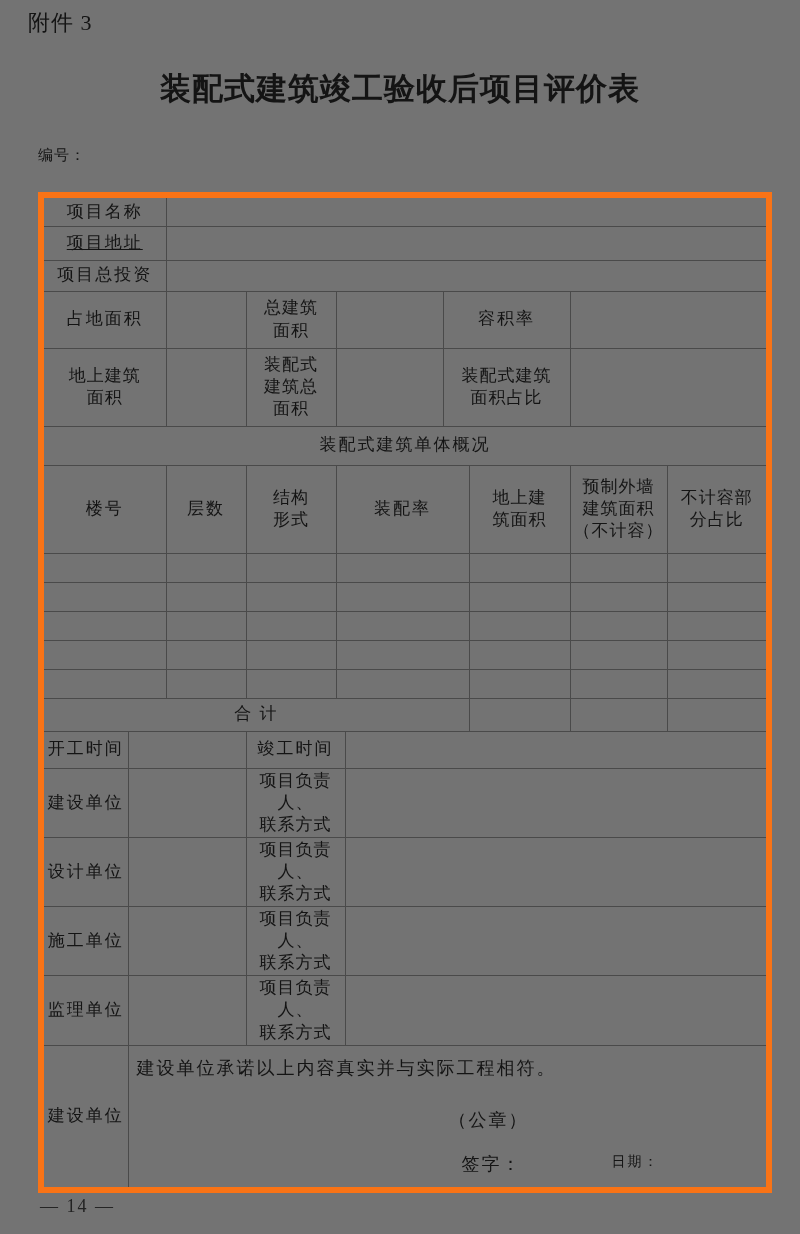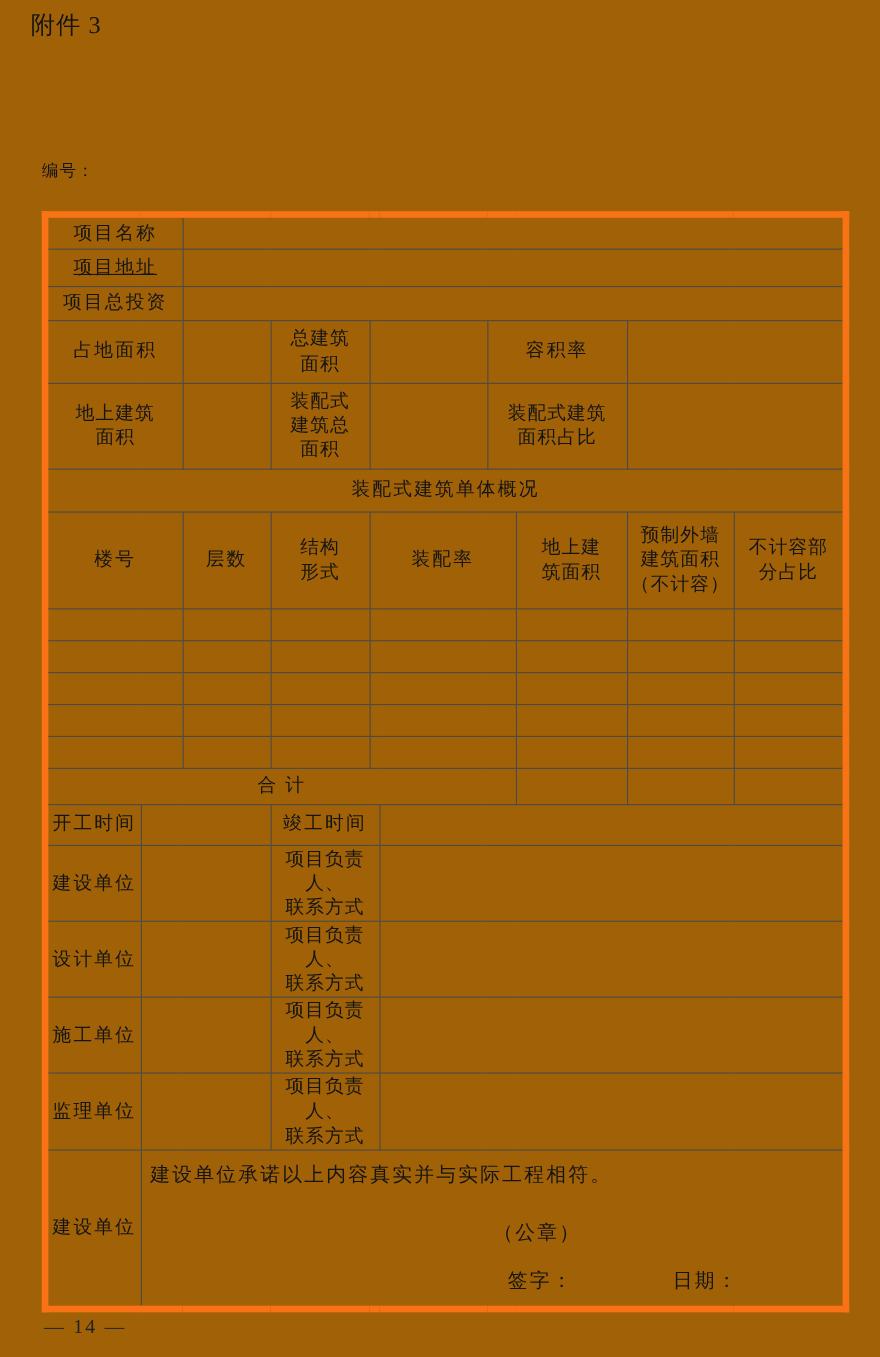--- a/index.html
+++ b/index.html
@@ -1,19 +1,19 @@
 <!DOCTYPE html>
 <html><head>
 <meta charset="utf-8">
 <style>
   html,body{margin:0;padding:0;background:#ffffff;}
   .sheet{
     position:relative;
     width:800px;height:1234px;
-    background:#a16207;
+    background:#737373;
     color:#141414;
     font-family:"Liberation Serif","DejaVu Serif",serif;
     overflow:hidden;
   }
   .attachment{
     position:absolute;left:28px;top:8px;
     font-size:22px;letter-spacing:1px;
   }
   .title{
     position:absolute;left:0;top:68px;width:100%;
@@ -55,33 +55,34 @@
   .promise-seal{
     position:absolute;left:318px;top:62px;
     font-size:18px;letter-spacing:2px;
   }
   .promise-sign{
     position:absolute;left:331px;top:106px;
     font-size:18px;letter-spacing:2px;
   }
   .promise-date{
     position:absolute;left:481px;top:106px;
-    font-size:18px;letter-spacing:2px;
+    font-size:14px;letter-spacing:2px;
   }
   .page-number{
     position:absolute;left:40px;top:1196px;
     font-size:18px;letter-spacing:2px;color:#222222;
   }
 </style>
 </head>
 <body>
 
 <div class="sheet">
 
   <div class="attachment">附件 3</div>
+  <div class="title">装配式建筑竣工验收后项目评价表</div>
   <div class="number">编号：</div>
 
   <table class="form">
     <colgroup>
       <col style="width:87px">
         <col style="width:38px">
         <col style="width:80px">
       <col style="width:90px">
         <col style="width:9px">
         <col style="width:98px">

